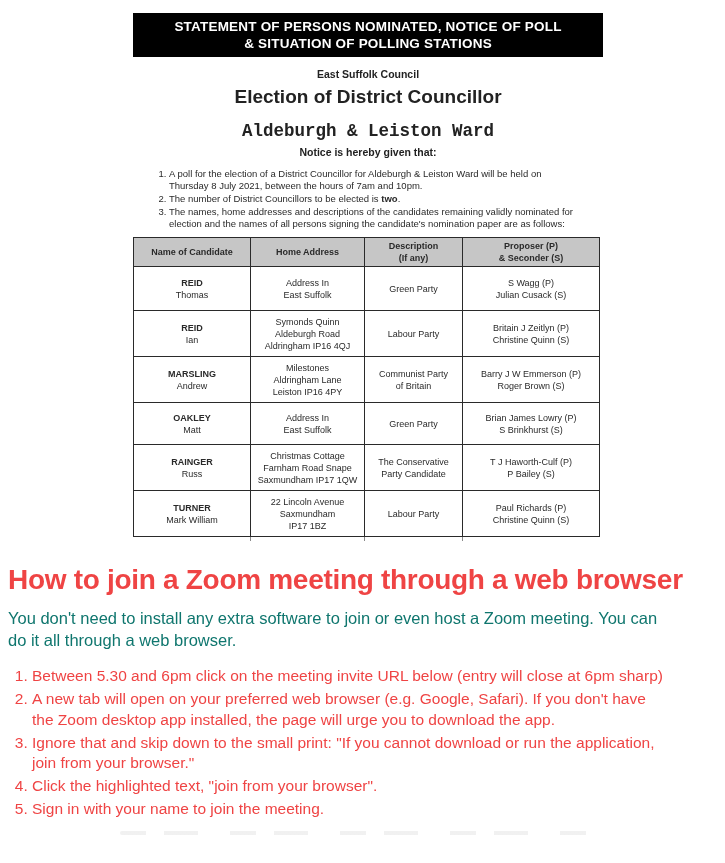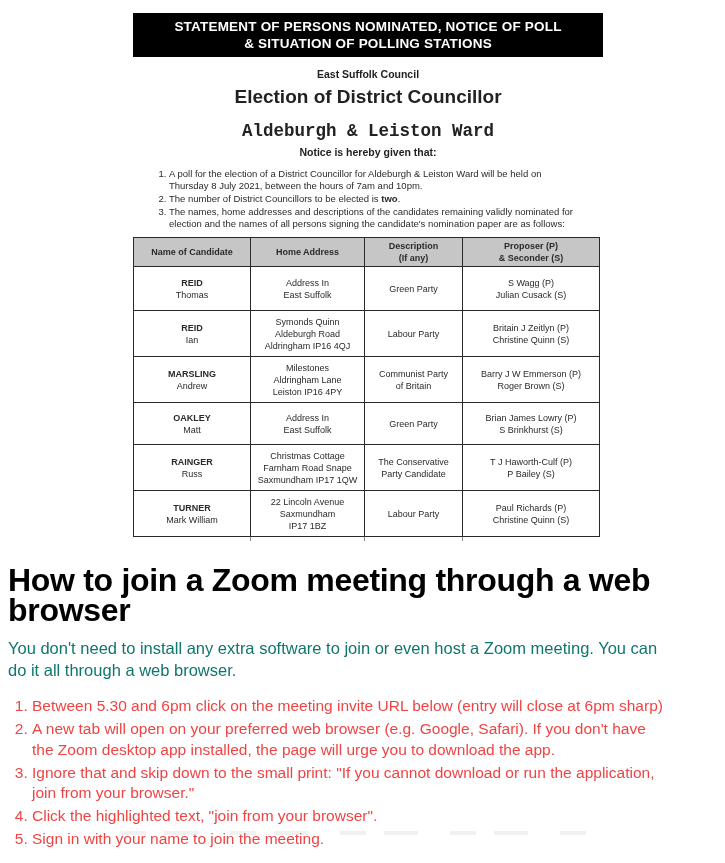--- a/index.html
+++ b/index.html
@@ -92,23 +92,23 @@
   .stubs { position: relative; width: 466px; height: 5px; }
   .stubs span {
     position: absolute; top: 0; width: 1px; height: 4px;
     background: #2a2a2a; opacity: 0.55;
   }
 
   
   .article { margin-top: 23px; }
   .article h1 {
     margin: 0 0 0 8px;
-    font-size: 32px;
+    font-size: 28px;
     line-height: 30px;
-    color: #000000;
+    color: #ef4444;
     font-weight: bold;
     letter-spacing: -0.3px;
   }
   .article .intro {
     margin: 12px 0 0 8px;
     width: 710px;
     font-size: 16.5px;
     line-height: 22px;
     color: #0f766e;
     white-space: pre-line;

